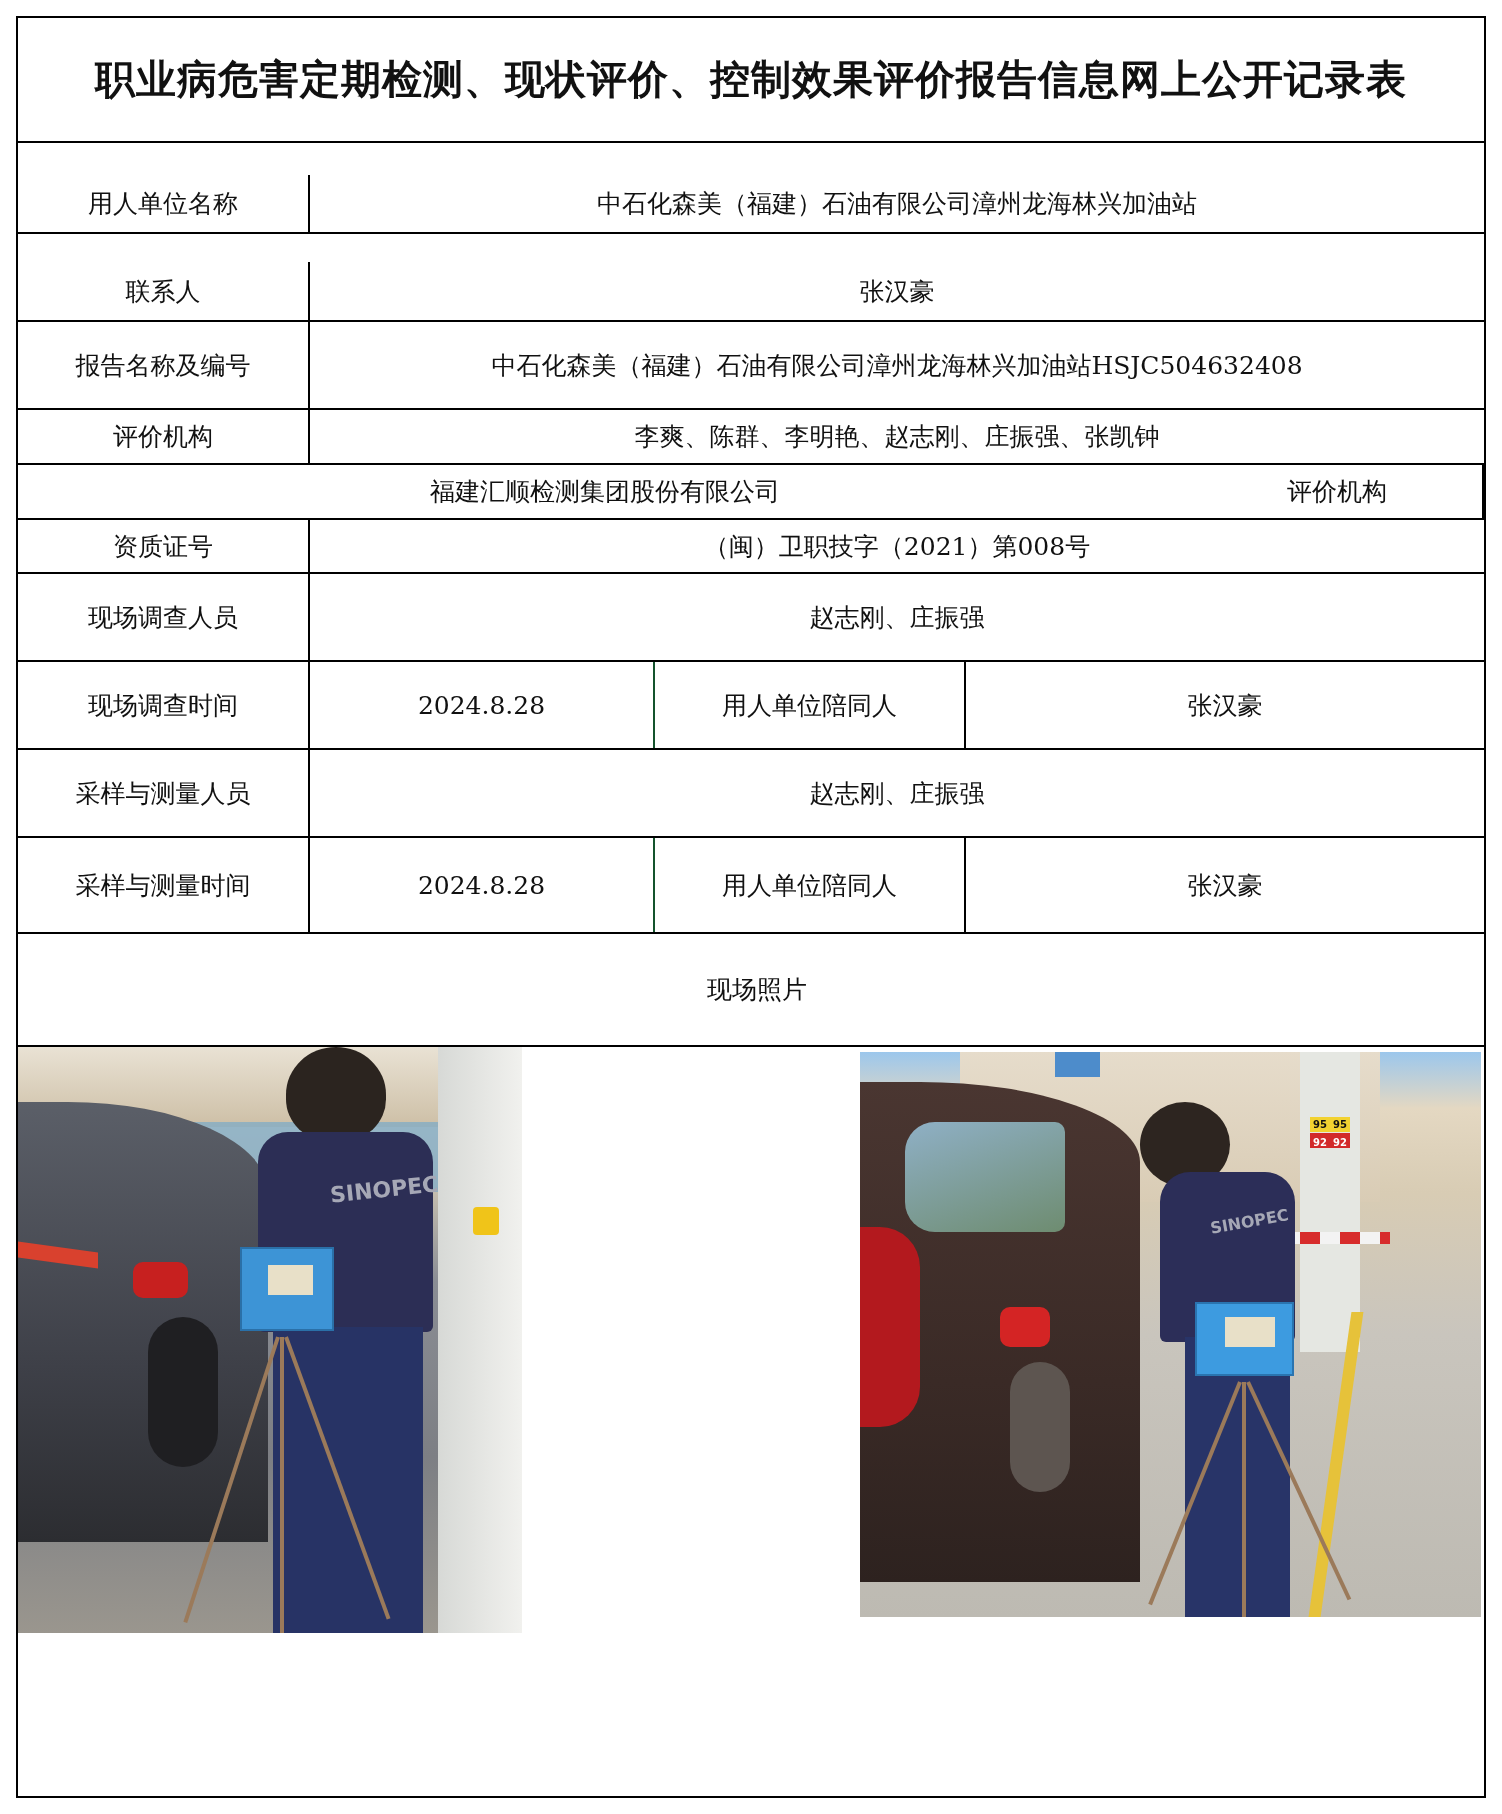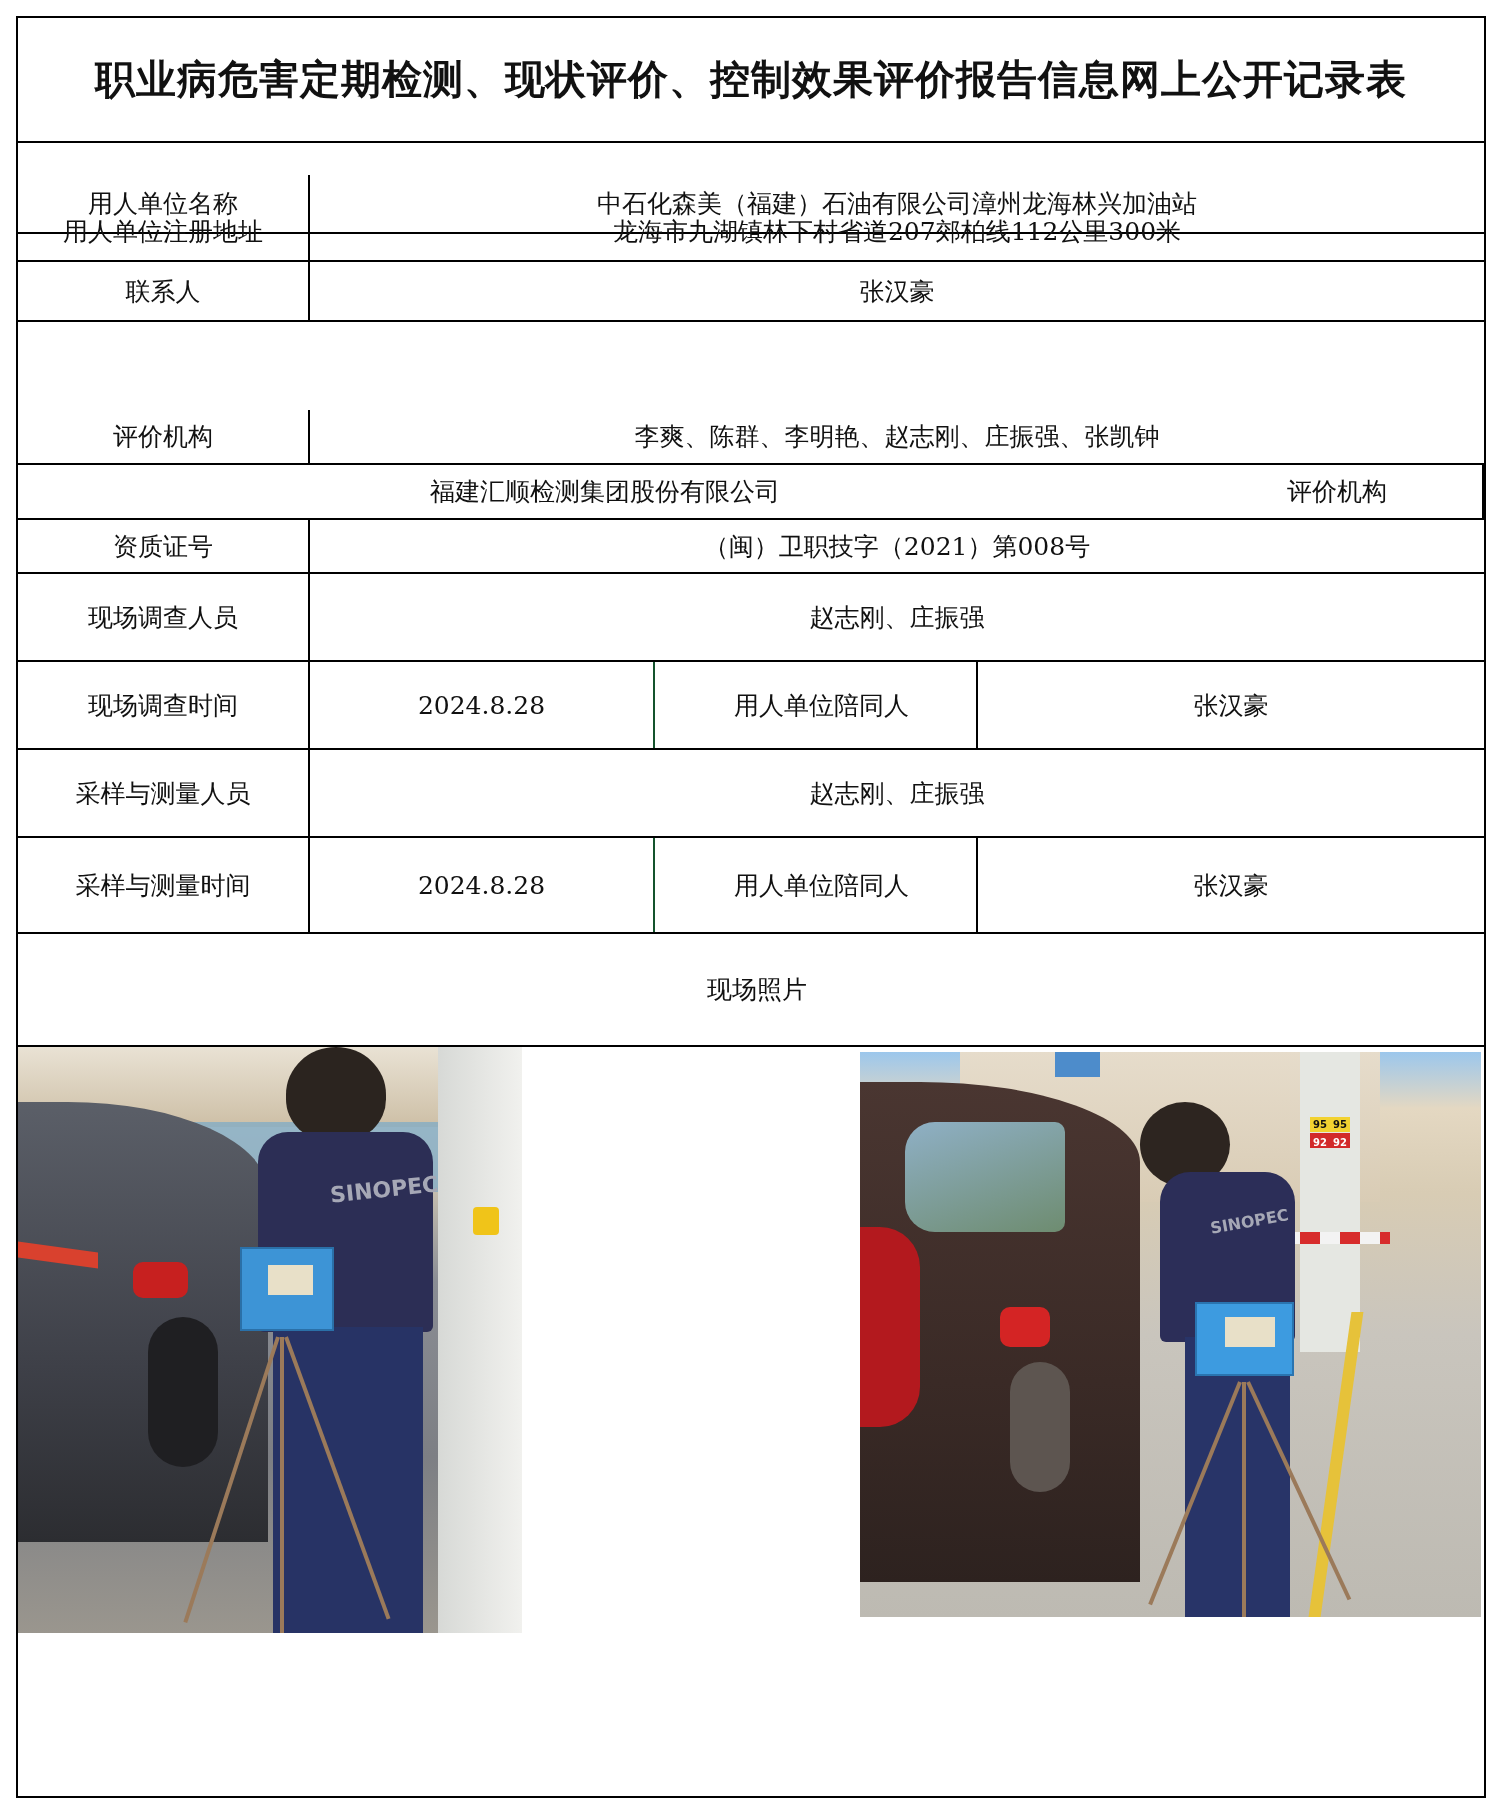--- a/index.html
+++ b/index.html
@@ -11,21 +11,21 @@
              display: flex; align-items: center; justify-content: center;
              font-size: 40px; font-weight: bold; letter-spacing: 1px;
              border-bottom: 2px solid #000; box-sizing: border-box; white-space: nowrap; }
     .row { position: absolute; left: 0; width: 100%; border-bottom: 2px solid #000;
            box-sizing: border-box; display: flex; }
     .cell { display: flex; align-items: center; justify-content: center; box-sizing: border-box;
             font-size: 25px; white-space: nowrap; height: 100%; }
     .lbl { width: 292px; border-right: 2px solid #000; }
     .val { flex: 1; }
     .c-date { width: 345px; border-right: 2px solid #14532d; }
-    .c-acc-l { width: 311px; border-right: 2px solid #000; margin-left: 12px; }
+    .c-acc-l { width: 311px; border-right: 2px solid #000; }
     .c-acc-v { flex: 1; }
     .photo-label { position: absolute; left: 0; top: 916px; width: 100%; height: 113px;
                    display: flex; align-items: center; justify-content: center; font-size: 25px;
                    border-bottom: 2px solid #000; box-sizing: border-box; padding-left: 12px; }
     .photo { position: absolute; overflow: hidden; text-decoration: underline; }
     
     .p1 { left: 0px; top: 1029px; width: 504px; height: 586px;
           background: linear-gradient(180deg, #bcd4e6 0%, #d8d0c0 14%, #cfc6b4 22%, #8a8d94 40%, #7d7f84 70%, #9a968e 100%); }
     .p2 { left: 842px; top: 1034px; width: 621px; height: 565px;
           background: linear-gradient(180deg, #9cc7ec 0%, #e4d8c2 10%, #d8ccb4 25%, #c9c5bd 50%, #bdbab2 100%); }
@@ -35,27 +35,27 @@
 <body>
 
 <div class="sheet">
 
   <div class="title">职业病危害定期检测、现状评价、控制效果评价报告信息网上公开记录表</div>
 
   <div class="row" style="top:125px;height:59px;margin-top:32px;">
     <div class="cell lbl">用人单位名称</div>
     <div class="cell val">中石化森美（福建）石油有限公司漳州龙海林兴加油站</div>
   </div>
-  <div class="row" style="top:184px;height:60px;">
-    <div class="cell lbl">用人单位注册地址</div>
-    <div class="cell val">龙海市九湖镇林下村省道207郊柏线112公里300米</div>
-  </div>
   <div class="row" style="top:244px;height:60px;">
     <div class="cell lbl">联系人</div>
     <div class="cell val">张汉豪</div>
+  </div>
+  <div class="row" style="top:304px;height:88px;">
+    <div class="cell lbl">报告名称及编号</div>
+    <div class="cell val">中石化森美（福建）石油有限公司漳州龙海林兴加油站HSJC504632408</div>
   </div>
   <div class="row" style="top:392px;height:55px;">
     <div class="cell lbl">评价机构</div>
     <div class="cell val">李爽、陈群、李明艳、赵志刚、庄振强、张凯钟</div>
   </div>
   <div class="row" style="top:447px;height:55px;">
     <div class="cell val">福建汇顺检测集团股份有限公司</div>
     <div class="cell lbl">评价机构</div>
   </div>
   <div class="row" style="top:502px;height:54px;">

